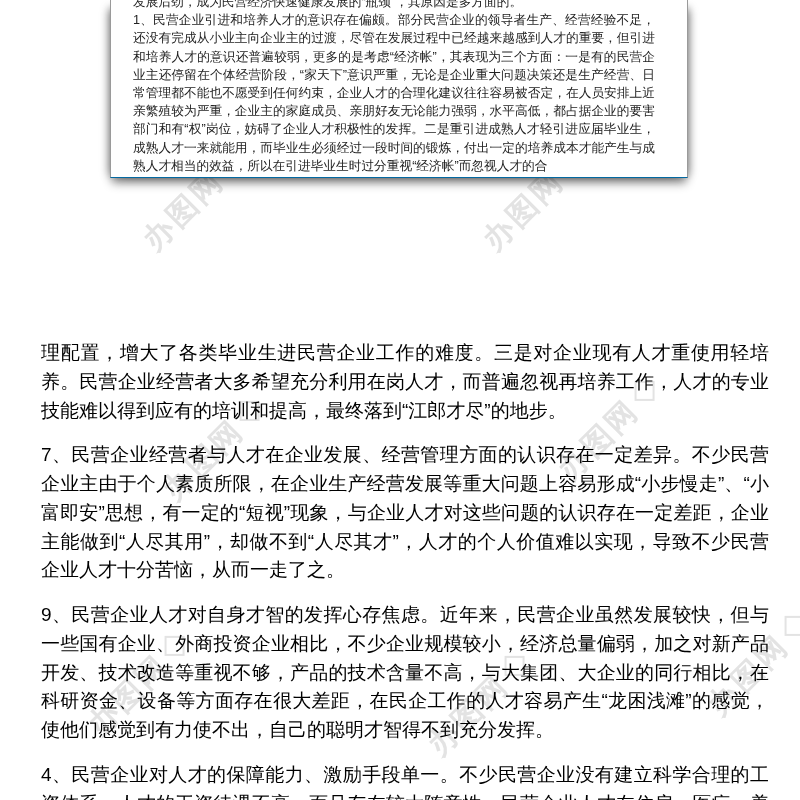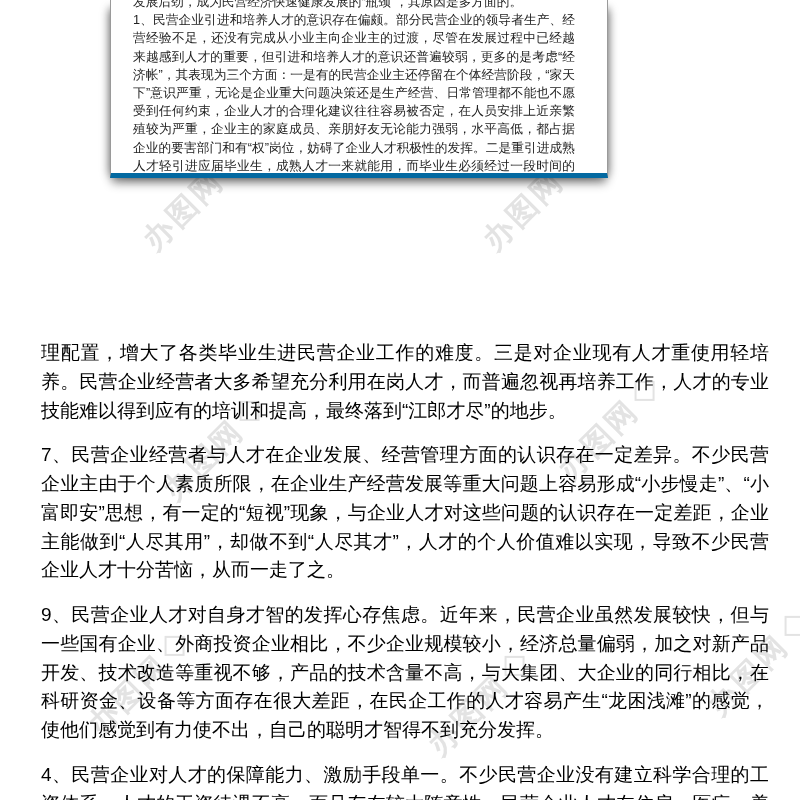--- a/index.html
+++ b/index.html
@@ -41,27 +41,27 @@
     transform: rotate(45deg);
     margin-left: 8px;
     vertical-align: 2px;
   }
 
   
   .page-preview {
     position: absolute;
     top: 0;
     left: 110px;
-    width: 498px;
+    width: 578px;
     height: 178px;
     box-sizing: border-box;
     background: #ffffff;
     border-left: 1px solid #9a9a9a;
     border-right: 1px solid #9a9a9a;
-    border-bottom: 5px solid #0369a1;
+    border-bottom: 1px solid #0369a1;
     box-shadow: 0 7px 9px -2px rgba(0,0,0,0.45),
                 7px 3px 9px -6px rgba(0,0,0,0.40),
                 -7px 3px 9px -6px rgba(0,0,0,0.40);
     overflow: hidden;
     z-index: 2;
   }
   .page-text {
     box-sizing: border-box;
     margin-top: -7px;
     padding: 0 32px 0 22px;

